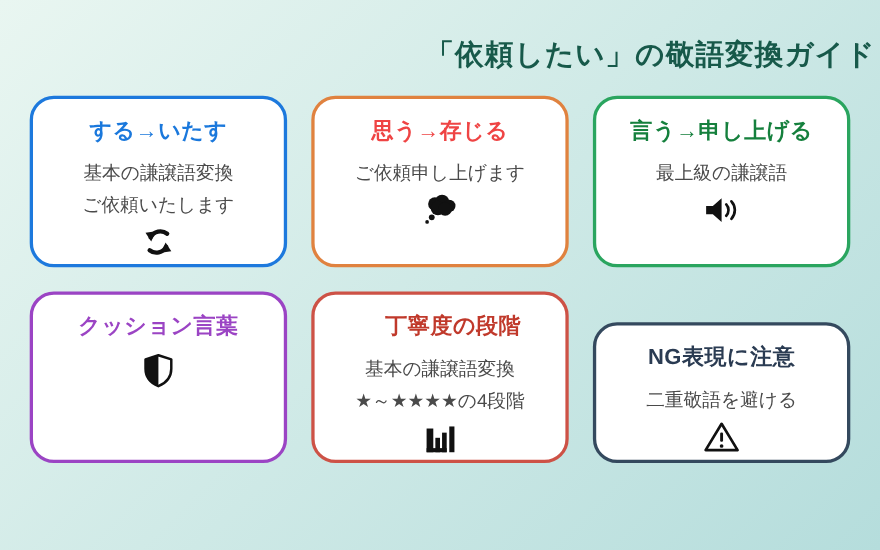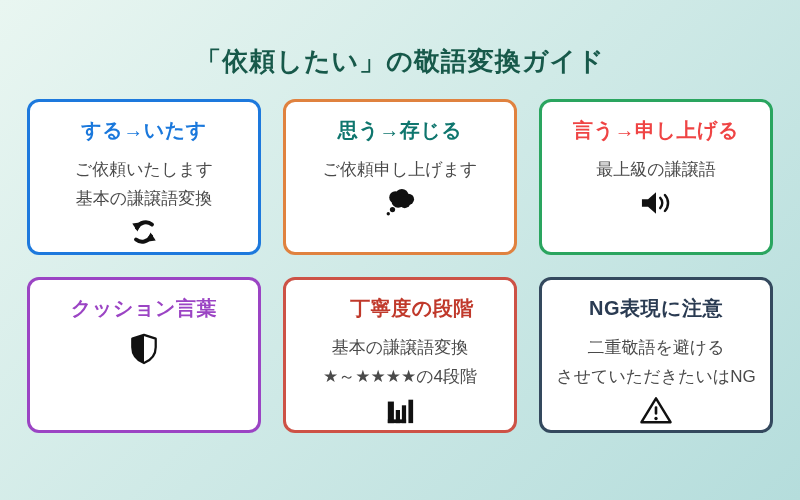--- a/index.html
+++ b/index.html
@@ -2,37 +2,37 @@
 <html><head>
 <meta charset="utf-8">
 <style>
   html, body { margin: 0; padding: 0; }
   body {
     width: 800px; height: 500px; overflow: hidden;
     font-family: "Liberation Sans", "DejaVu Sans", sans-serif;
     background: linear-gradient(135deg, #e9f6f1 0%, #b5dddc 100%);
   }
   .page-title {
-    margin: 16px; padding-top: 28px;
-    text-align: center;
+    margin: 4px; padding-top: 28px;
+    text-align: right;
     font-size: 26px; font-weight: 700;
     color: #17594a;
     letter-spacing: 1px;
   }
   .card-grid {
     margin: 20px 27px 0 27px;
     display: grid;
     grid-template-columns: repeat(3, 1fr);
     grid-template-rows: 156px 156px;
     gap: 22px;
   }
   .card {
     background: #ffffff;
     border: 3px solid #888;
-    border-radius: 12px;
+    border-radius: 22px;
     text-align: center;
     padding-top: 15px;
     box-sizing: border-box;
   }
   .card-title {
     font-size: 20px; font-weight: 700;
     margin-bottom: 11px;
     letter-spacing: 0.5px;
   }
   .card-line {
@@ -49,50 +49,50 @@
 </style>
 </head>
 <body style="background: linear-gradient(135deg, rgb(233, 246, 241) 0%, rgb(181, 221, 220) 100%);">
 
 <h1 class="page-title" style="color: rgb(23, 89, 74);">「依頼したい」の敬語変換ガイド</h1>
 
 <div class="card-grid">
 
   <div class="card" style="border-color: rgb(29, 121, 221);">
     <div class="card-title" style="color: rgb(26, 120, 220);">する→いたす</div>
+    <div class="card-line">基本の謙譲語変換</div>
     <div class="card-line">ご依頼いたします</div>
-    <div class="card-line">基本の謙譲語変換</div>
     <div class="card-icon">
       <svg width="30" height="30" viewBox="0 0 32 32">
         <path d="M24.5 8 A10.5 10.5 0 0 0 8.5 11.5" fill="none" stroke="#111" stroke-width="4.2" stroke-linecap="round"></path>
         <polygon points="3.5,7 13.5,5.5 9,15.5" fill="#111"></polygon>
         <path d="M7.5 24 A10.5 10.5 0 0 0 23.5 20.5" fill="none" stroke="#111" stroke-width="4.2" stroke-linecap="round"></path>
         <polygon points="28.5,25 18.5,26.5 23,16.5" fill="#111"></polygon>
       </svg>
     </div>
   </div>
 
   <div class="card" style="border-color: rgb(224, 130, 63);">
-    <div class="card-title" style="color: #0f766e;">思う→存じる</div>
+    <div class="card-title" style="color: #ef4444;">思う→存じる</div>
     <div class="card-line">ご依頼申し上げます</div>
     <div class="card-icon">
       <svg width="34" height="30" viewBox="0 0 36 32">
         <circle cx="13" cy="10" r="6.5" fill="#111"></circle>
         <circle cx="20" cy="8" r="7" fill="#111"></circle>
         <circle cx="27" cy="12" r="6" fill="#111"></circle>
         <circle cx="16" cy="14" r="7" fill="#111"></circle>
         <circle cx="23" cy="15" r="6.5" fill="#111"></circle>
         <circle cx="10" cy="23" r="2.8" fill="#111"></circle>
         <circle cx="5.5" cy="27.5" r="1.8" fill="#111"></circle>
       </svg>
     </div>
   </div>
 
   <div class="card" style="border-color: rgb(42, 165, 95);">
-    <div class="card-title" style="color: #ef4444;">言う→申し上げる</div>
+    <div class="card-title" style="color: #15803d;">言う→申し上げる</div>
     <div class="card-line">最上級の謙譲語</div>
     <div class="card-icon">
       <svg width="34" height="30" viewBox="0 0 36 32">
         <path d="M3 12 h6.5 L18 4.5 v23 L9.5 20 H3 Z" fill="#111"></path>
         <path d="M22.5 10.5 a8 8 0 0 1 0 11" fill="none" stroke="#111" stroke-width="2.6" stroke-linecap="round"></path>
         <path d="M27.5 7.5 a12.5 12.5 0 0 1 0 17" fill="none" stroke="#111" stroke-width="2.6" stroke-linecap="round"></path>
       </svg>
     </div>
   </div>
 
@@ -119,24 +119,23 @@
       <svg width="32" height="30" viewBox="0 0 34 32">
         <rect x="4" y="7" width="6.5" height="23" fill="#111"></rect>
         <rect x="12.5" y="16" width="4.5" height="14" fill="#111"></rect>
         <rect x="19" y="11" width="4.5" height="19" fill="#111"></rect>
         <rect x="4" y="26" width="19.5" height="4" fill="#111"></rect>
         <rect x="26" y="5" width="5" height="25" fill="#111"></rect>
       </svg>
     </div>
   </div>
 
-  <div class="card" style="border-color: rgb(52, 73, 94);">
+  <div class="card" style="border-color: rgb(52, 73, 94); margin-top: 28px;">
     <div class="card-title" style="color: rgb(42, 59, 82);">NG表現に注意</div>
     <div class="card-line">二重敬語を避ける</div>
-    <div class="card-line">させていただきたいはNG</div>
     <div class="card-icon">
       <svg width="36" height="30" viewBox="0 0 38 32">
         <path d="M19 3.5 L34.5 29 H3.5 Z" fill="none" stroke="#111" stroke-width="2.6" stroke-linejoin="round"></path>
         <rect x="17.6" y="12" width="2.8" height="9" rx="1.2" fill="#111"></rect>
         <circle cx="19" cy="25" r="1.8" fill="#111"></circle>
       </svg>
     </div>
   </div>
 
 </div>

